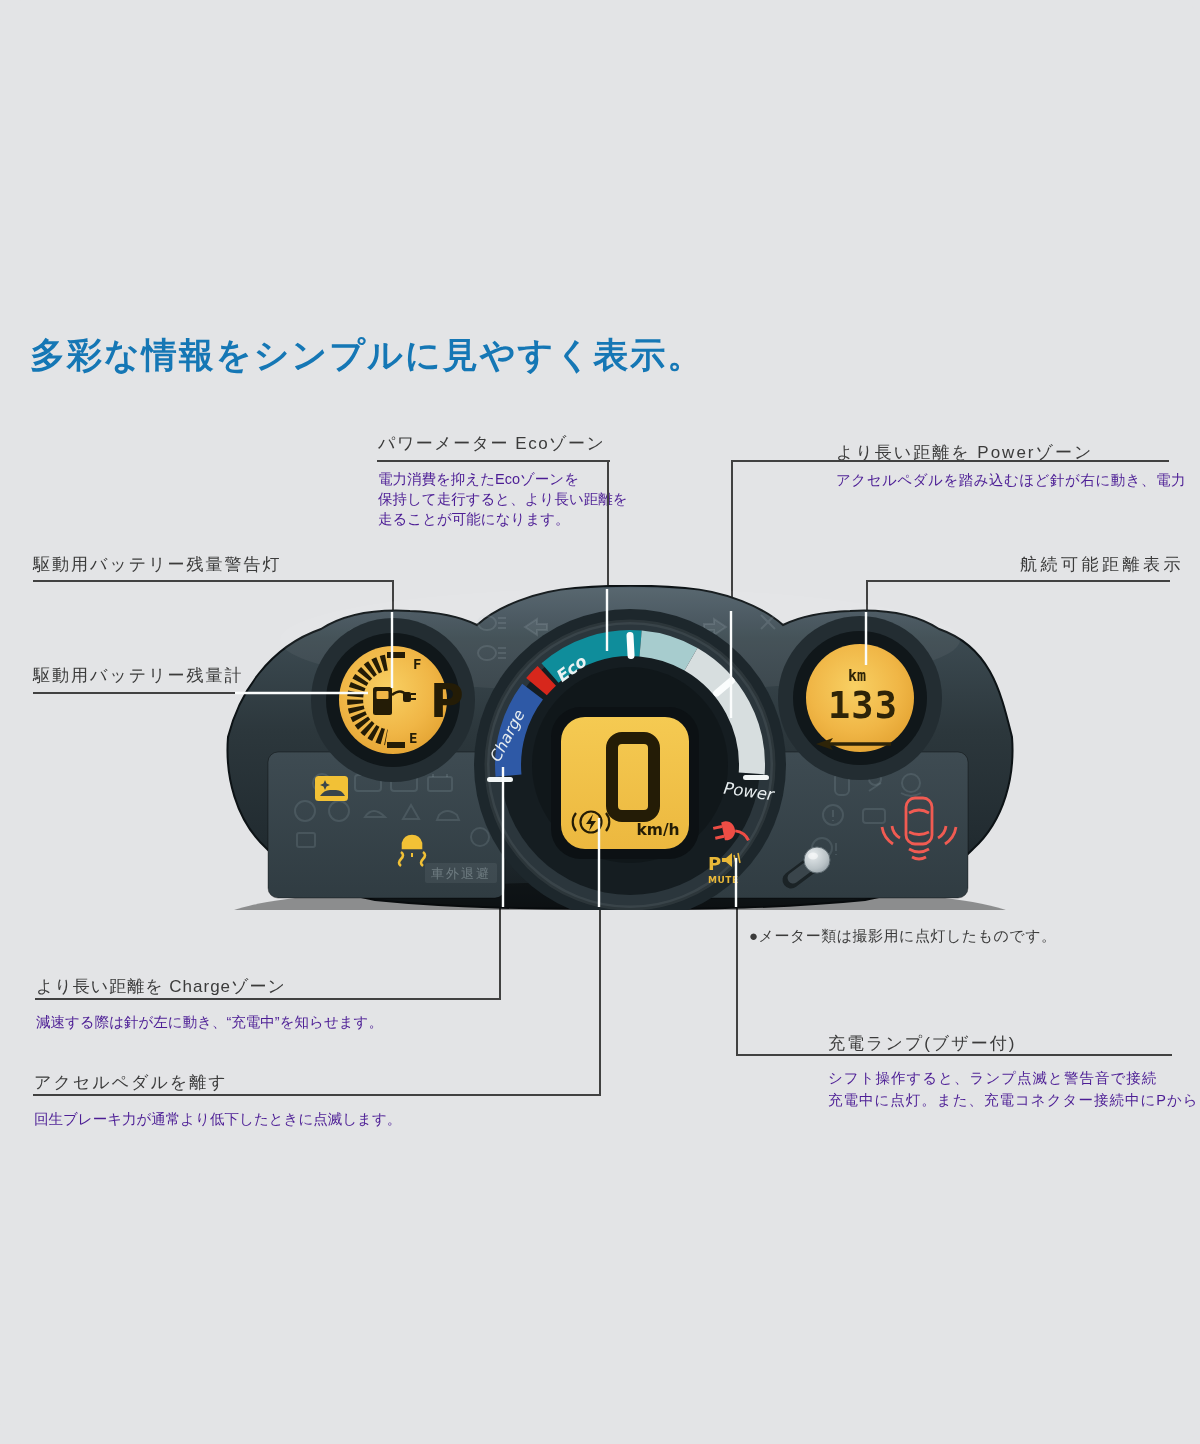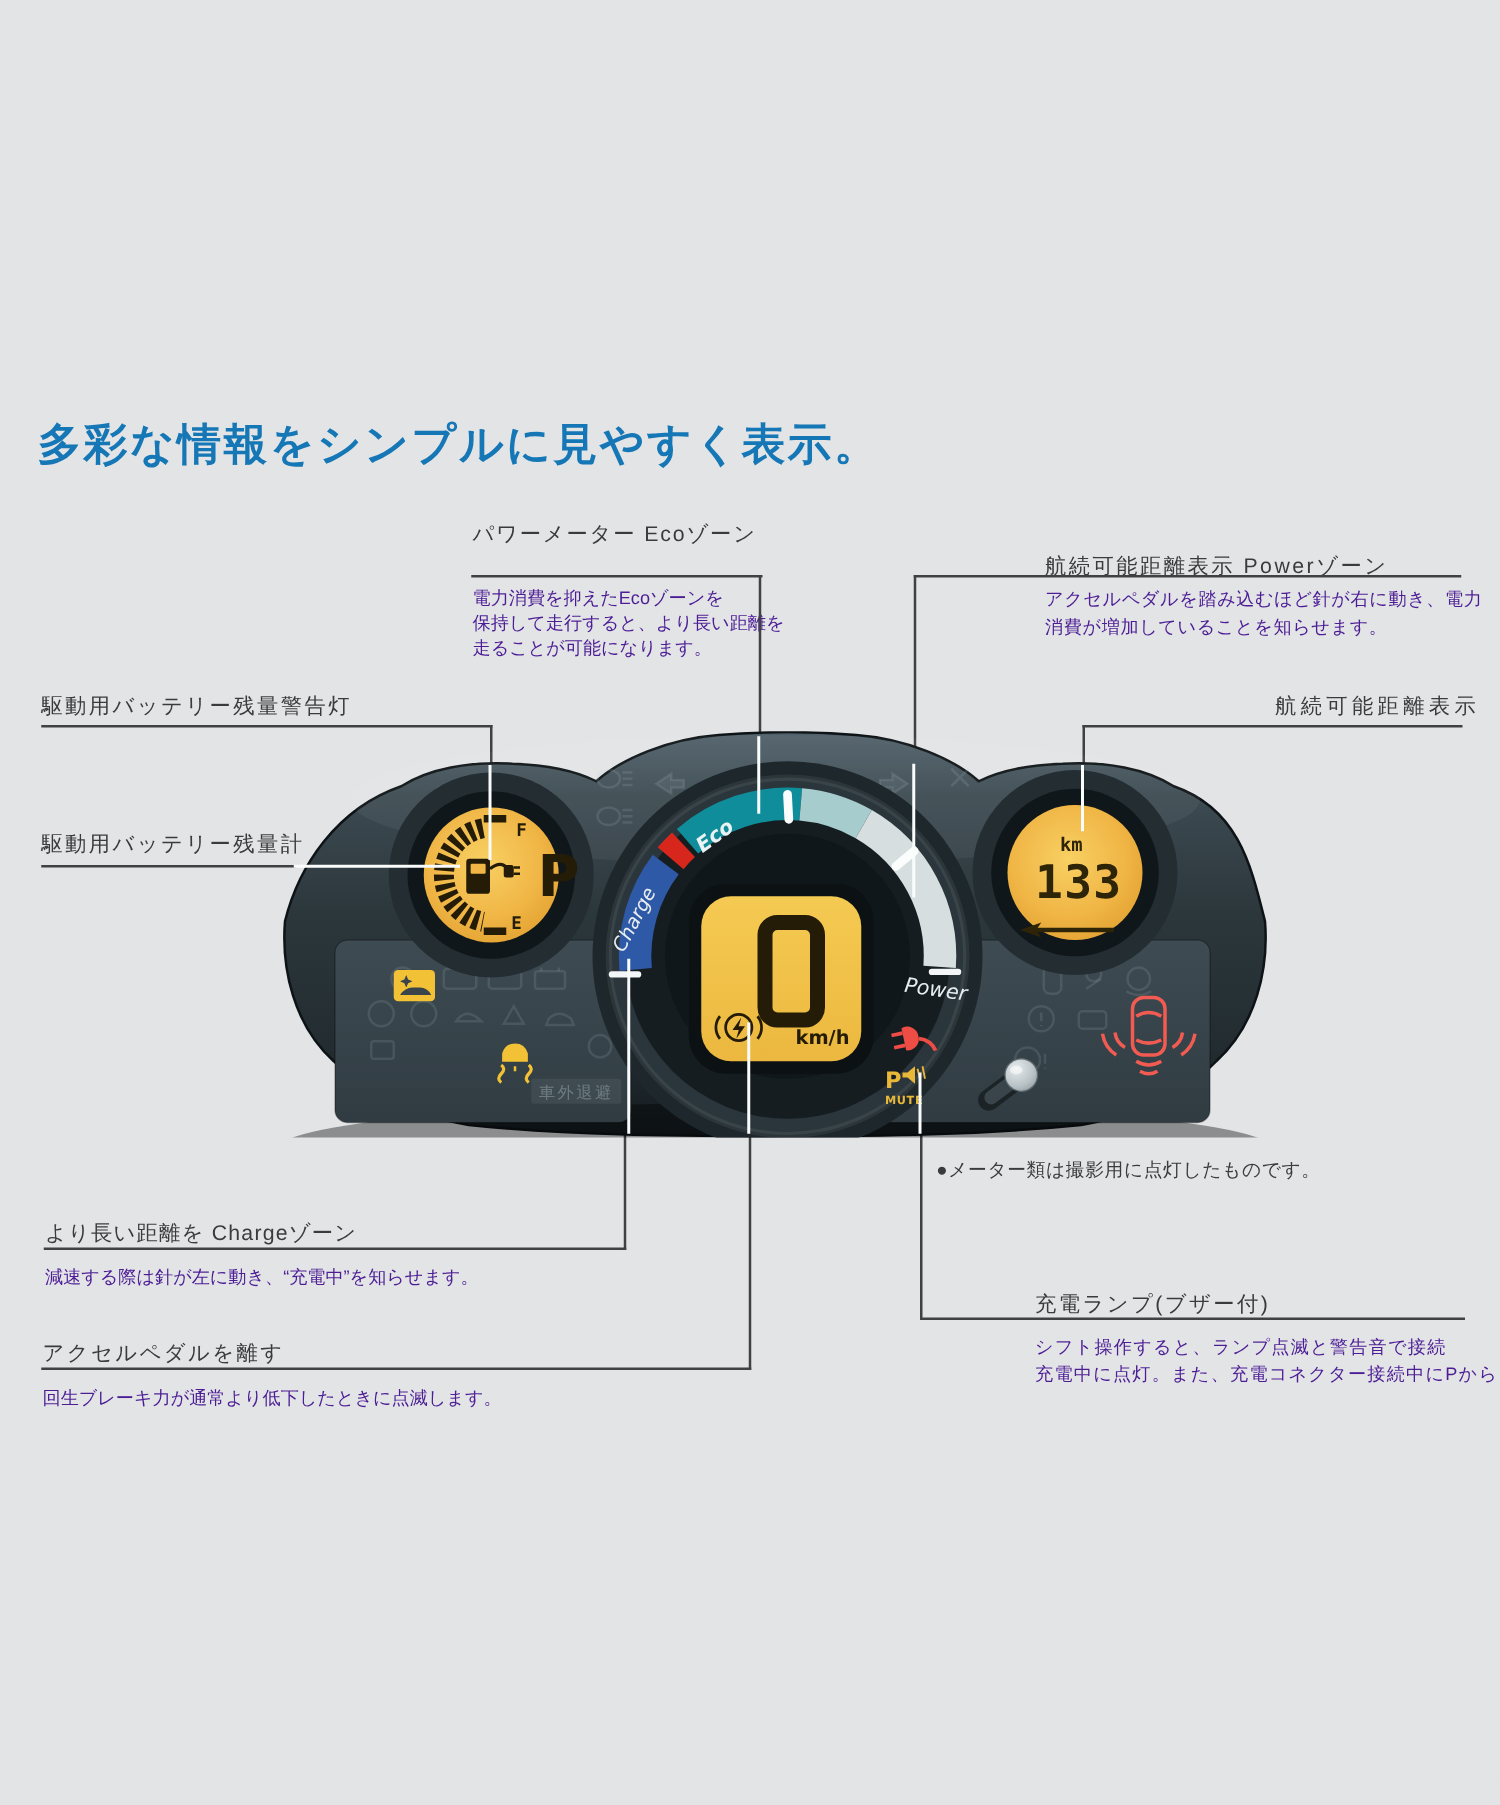--- a/index.html
+++ b/index.html
@@ -14,31 +14,30 @@
   svg text{font-family:"DejaVu Sans","Liberation Sans",sans-serif;}
   .mono{font-family:"DejaVu Sans Mono","Liberation Mono",monospace;}
 </style>
 </head>
 <body>
 
 <div id="page">
 
   <div id="heading">多彩な情報をシンプルに見やすく表示。</div>
 
-  <div class="lbl" style="left:378px;top:416px;letter-spacing:1.5px">パワーメーター Ecoゾーン</div>
+  <div class="lbl" style="left:378px;top:432px;letter-spacing:1.5px">パワーメーター Ecoゾーン</div>
   <div class="desc" style="left:378px;top:469px">
     <div style="height:20px;line-height:20px">電力消費を抑えたEcoゾーンを</div>
     <div style="height:20px;line-height:20px">保持して走行すると、より長い距離を</div>
     <div style="height:20px;line-height:20px">走ることが可能になります。</div>
   </div>
 
-  <div class="lbl" style="left:836px;top:441px;letter-spacing:2px">航続可能距離表示 Powerゾーン</div>
+  <div class="lbl" style="left:836px;top:441px;letter-spacing:2px">より長い距離を Powerゾーン</div>
   <div class="desc" style="left:836px;top:469px;letter-spacing:0.5px">
     <div style="height:22px;line-height:22px">アクセルペダルを踏み込むほど針が右に動き、電力</div>
-    <div style="height:22px;line-height:22px">消費が増加していることを知らせます。</div>
   </div>
 
   <div class="lbl" style="left:1020px;top:553px;letter-spacing:3.5px">航続可能距離表示</div>
 
   <div class="lbl" style="left:33px;top:553px;letter-spacing:2px">駆動用バッテリー残量警告灯</div>
 
   <div class="lbl" style="left:33px;top:664px;letter-spacing:2px">駆動用バッテリー残量計</div>
 
   <div class="lbl" style="left:36px;top:975px;letter-spacing:1px">より長い距離を Chargeゾーン</div>
   <div class="desc" style="left:36px;top:1011px">

